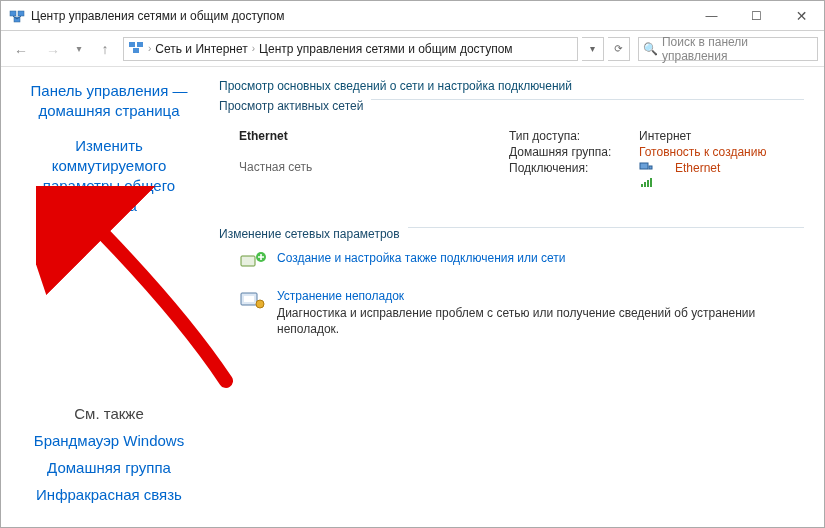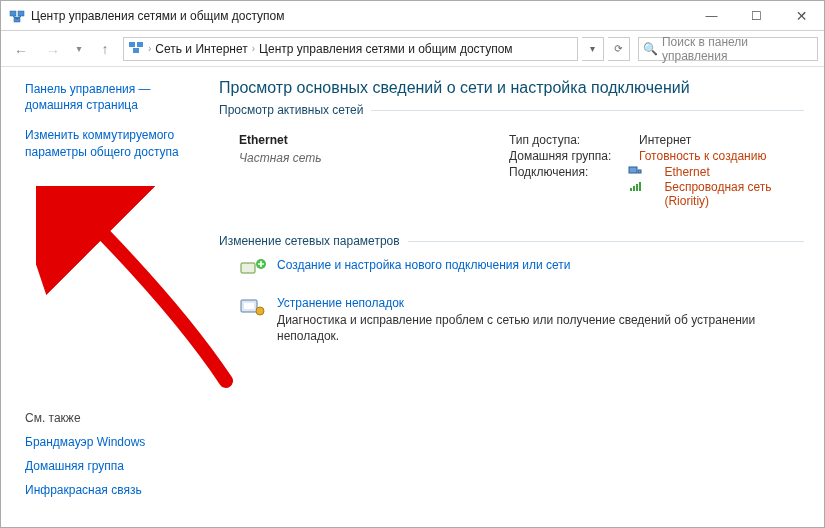--- a/index.html
+++ b/index.html
@@ -10,43 +10,43 @@
   .winbtns { display: flex; height: 100%; }
   .winbtn { width: 45px; height: 100%; display: flex; align-items: center; justify-content: center; font-size: 12px; color: #555; }
   .winbtn.close { font-size: 14px; }
   .addrbar { height: 36px; display: flex; align-items: center; padding: 0 6px; gap: 4px; border-bottom: 1px solid #e0e0e0; }
   .navarrow { width: 28px; height: 28px; display: flex; align-items: center; justify-content: center; color: #888; font-size: 14px; }
   .crumbbox { flex: 1; height: 24px; border: 1px solid #ccc; display: flex; align-items: center; padding: 0 4px; font-size: 12px; gap: 4px; background: #fff; }
   .crumbbox .sep { color: #999; font-size: 10px; }
   .crumbbtn { width: 22px; height: 24px; border: 1px solid #ccc; border-left: none; display: flex; align-items: center; justify-content: center; color: #666; font-size: 10px; }
   .searchbox { width: 180px; height: 24px; border: 1px solid #ccc; display: flex; align-items: center; padding: 0 4px; font-size: 12px; color: #888; gap: 4px; margin-left: 4px; }
   .bodywrap { display: flex; height: calc(100% - 66px); }
-  .sidebar { width: 208px; padding: 14px 16px 20px 24px; font-size: 12px; display: flex; flex-direction: column; }
+  .sidebar { width: 208px; padding: 14px 16px 14px 24px; font-size: 15px; display: flex; flex-direction: column; text-align: center; }
   .sidebar a { color: #0066cc; text-decoration: none; cursor: pointer; }
   .sidebar .home { color: #005a2b; margin-bottom: 14px; line-height: 1.35; }
   .sidebar .item { margin-bottom: 14px; line-height: 1.35; }
   .sidebar .spacer { flex: 1; }
   .sidebar .seealso-head { color: #444; margin-bottom: 10px; }
   .sidebar .seealso a { display: block; margin-bottom: 10px; }
   .main { flex: 1; padding: 12px 20px 16px 10px; font-size: 12px; overflow: hidden; }
-  .main h1 { font-size: 16px; font-weight: 400; color: #0d4f72; margin-bottom: 2px; }
-  .groupline { display: flex; align-items: center; margin: 6px 0 10px 0; }
+  .main h1 { font-size: 12px; font-weight: 400; color: #0d4f72; margin-bottom: 2px; }
+  .groupline { display: flex; align-items: flex-start; margin: 6px 0 10px 0; }
   .groupline .gl { color: #184a6b; font-size: 12px; margin-right: 8px; }
   .groupline .hr { flex: 1; height: 1px; background: #d8e1e8; }
   .netrow { display: flex; padding: 6px 0 14px 20px; }
   .netleft { width: 270px; }
   .netname { font-weight: 600; font-size: 12px; color: #222; }
-  .nettype { color: #666; margin-top: 4px; font-style: italic; }
+  .nettype { color: #666; margin-top: 17px; }
   .netright { flex: 1; }
   .kv { display: flex; margin-bottom: 2px; }
   .kv .k { width: 130px; color: #333; }
   .kv .v { color: #333; }
   .kv .v a { color: #c2410c; text-decoration: none; }
   .connline { display: flex; gap: 22px; }
-  .changebox { margin-top: 10px; }
+  .changebox { margin-top: 20px; }
   .action { display: flex; margin: 8px 0 16px 20px; }
   .action .aicon { width: 28px; height: 22px; margin-right: 10px; flex-shrink: 0; }
   .action .atext a { color: #0066cc; text-decoration: none; font-size: 12px; }
   .action .adesc { color: #333; font-size: 12px; margin-top: 2px; line-height: 1.35; }
   .arrow-overlay { position: absolute; pointer-events: none; }
   svg.icon-net { width: 16px; height: 16px; }
 </style>
 </head>
 <body>
 
@@ -139,21 +139,20 @@
                   </svg></span>
               <a>Ethernet</a>
             </div>
             <div class="connline">
               <span><svg width="14" height="12" viewBox="0 0 14 12">
                     <rect x="2" y="8" width="2" height="3" fill="#3da23d"></rect>
                     <rect x="5" y="6" width="2" height="5" fill="#3da23d"></rect>
                     <rect x="8" y="4" width="2" height="7" fill="#3da23d"></rect>
                     <rect x="11" y="2" width="2" height="9" fill="#3da23d"></rect>
                   </svg></span>
-              <a>Беспроводная сеть (Rioritiy)</a>
             </div>
           </div>
         </div>
       </div>
     </div>
 
     <div class="changebox">
       <div class="groupline">
         <span class="gl">Изменение сетевых параметров</span>
         <span class="hr"></span>
@@ -161,21 +160,21 @@
 
       <div class="action">
         <span class="aicon">
           <svg viewBox="0 0 28 22">
               <rect x="2" y="5" width="14" height="10" rx="1" fill="#e8f0e0" stroke="#6b9a3b"></rect>
               <circle cx="22" cy="6" r="5" fill="#4bbf4b"></circle>
               <path d="M22 3 v6 M19 6 h6" stroke="#fff" stroke-width="1.6"></path>
             </svg>
         </span>
         <div class="atext">
-          <a>Создание и настройка нового подключения или сети</a>
+          <a>Создание и настройка также подключения или сети</a>
         </div>
       </div>
 
       <div class="action">
         <span class="aicon">
           <svg viewBox="0 0 28 22">
               <rect x="2" y="4" width="16" height="12" rx="1" fill="#dde8f4" stroke="#5a7ea5"></rect>
               <rect x="5" y="7" width="10" height="6" fill="#fff"></rect>
               <circle cx="21" cy="15" r="4" fill="#e8b030" stroke="#b07b10"></circle>
             </svg>

